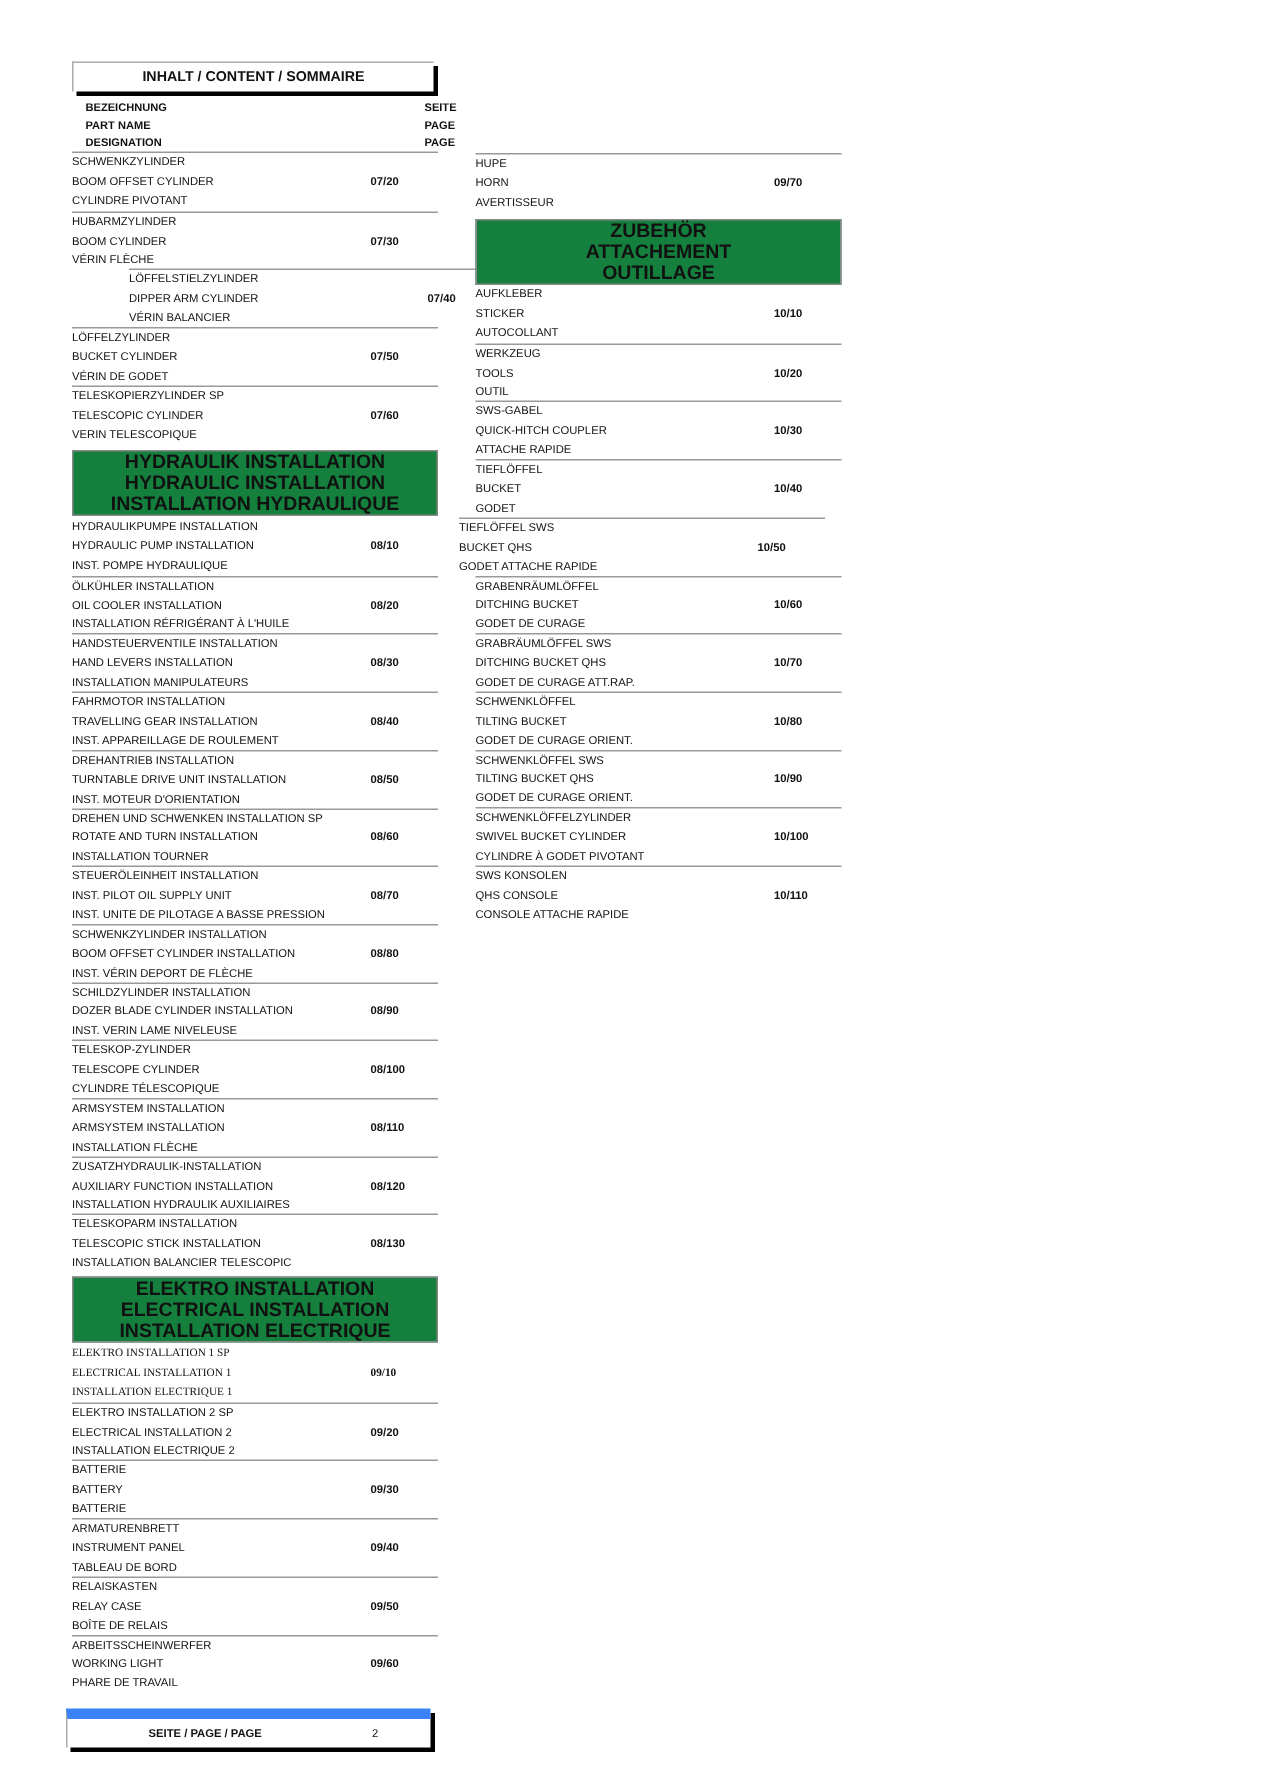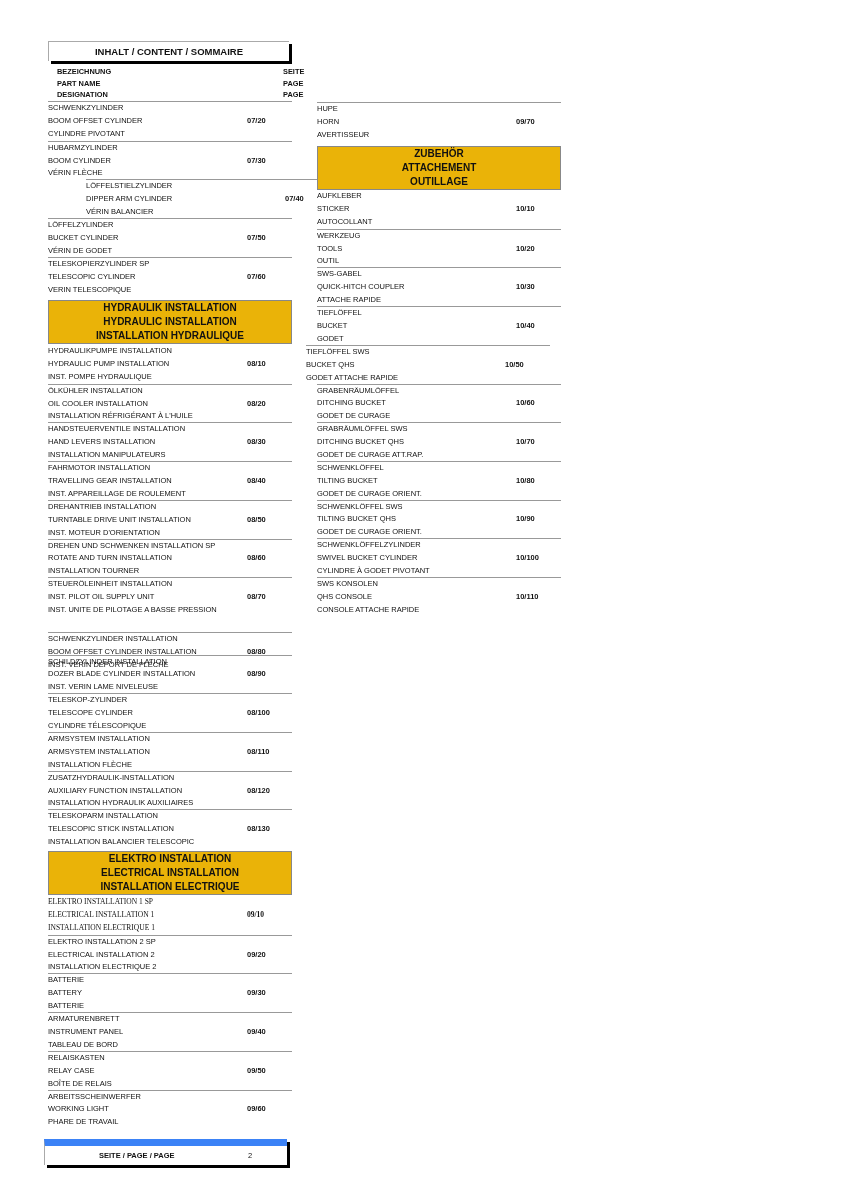--- a/index.html
+++ b/index.html
@@ -14,22 +14,22 @@
   .head-labels .l { position: absolute; left: 0; }
   .head-labels .r { position: absolute; left: 190px; margin-left: 36px; }
   .head-labels div { height: 11.5px; line-height: 11.5px; position: relative; }
   .head-rule { position: absolute; left: 48px; top: 101px; width: 244px; border-top: 1px solid #999; }
 
   .entry { position: absolute; width: 244px; height: 38.7px; font-size: 7.5px; }
   .entry.ruled { border-top: 1px solid #999; }
   .entry .line { height: 12.9px; line-height: 12.9px; white-space: nowrap; }
   .entry .page { position: absolute; left: 199px; top: 12.9px; height: 12.9px; line-height: 12.9px; font-weight: bold; }
 
-  .section { position: absolute; width: 242px; height: 42px; background: #eab308;
-    border: 1px solid #888; font-weight: bold; font-size: 10px; text-align: center; }
+  .section { position: absolute; width: 242px; height: 42px; background: #15803d;
+    border: 1px solid #888; font-weight: bold; font-size: 13px; text-align: center; }
   .section div { height: 14px; line-height: 14px; }
 
   .footer { position: absolute; left: 44px; top: 1139px; width: 242px; height: 19px;
     border-top: 7px solid #3b82f6; border-left: 1px solid #aaa; box-shadow: 3px 3px 0 0 #000; background: #fff;
     font-size: 7.5px; font-weight: bold; line-height: 19px; }
   .footer .lbl { position: absolute; left: 54px; }
   .footer .num { position: absolute; left: 203px; font-weight: normal; }
 </style>
 </head>
 <body>
@@ -123,21 +123,21 @@
       <div class="line">ROTATE AND TURN INSTALLATION</div>
       <div class="line">INSTALLATION TOURNER</div>
       <div class="page">08/60</div>
     </div>
     <div class="entry ruled" style="left: 48px; top: 577.2px;">
       <div class="line">STEUERÖLEINHEIT INSTALLATION</div>
       <div class="line">INST. PILOT OIL SUPPLY UNIT</div>
       <div class="line">INST. UNITE DE PILOTAGE A BASSE PRESSION</div>
       <div class="page">08/70</div>
     </div>
-    <div class="entry ruled" style="left: 48px; top: 615.9px; margin-top: 16px;">
+    <div class="entry ruled" style="left: 48px; top: 615.9px;">
       <div class="line">SCHWENKZYLINDER INSTALLATION</div>
       <div class="line">BOOM OFFSET CYLINDER INSTALLATION</div>
       <div class="line">INST. VÉRIN DEPORT DE FLÈCHE</div>
       <div class="page">08/80</div>
     </div>
     <div class="entry ruled" style="left: 48px; top: 654.6px;">
       <div class="line">SCHILDZYLINDER INSTALLATION</div>
       <div class="line">DOZER BLADE CYLINDER INSTALLATION</div>
       <div class="line">INST. VERIN LAME NIVELEUSE</div>
       <div class="page">08/90</div>

